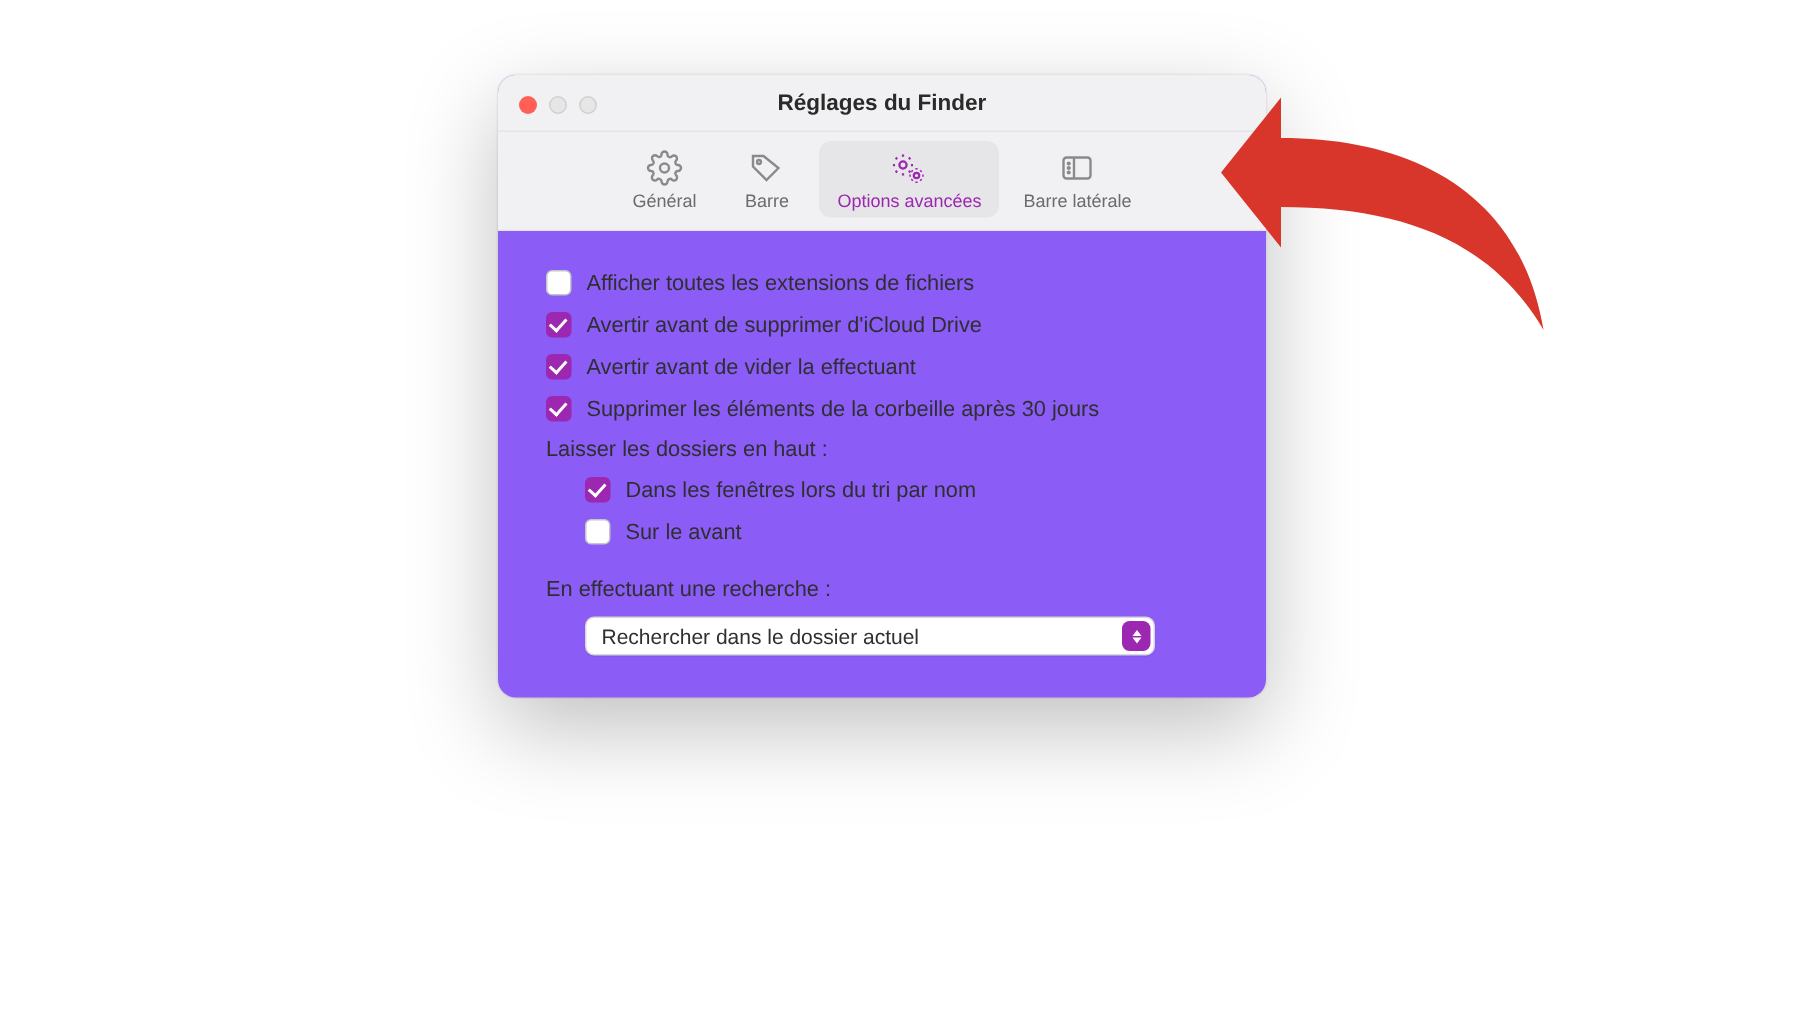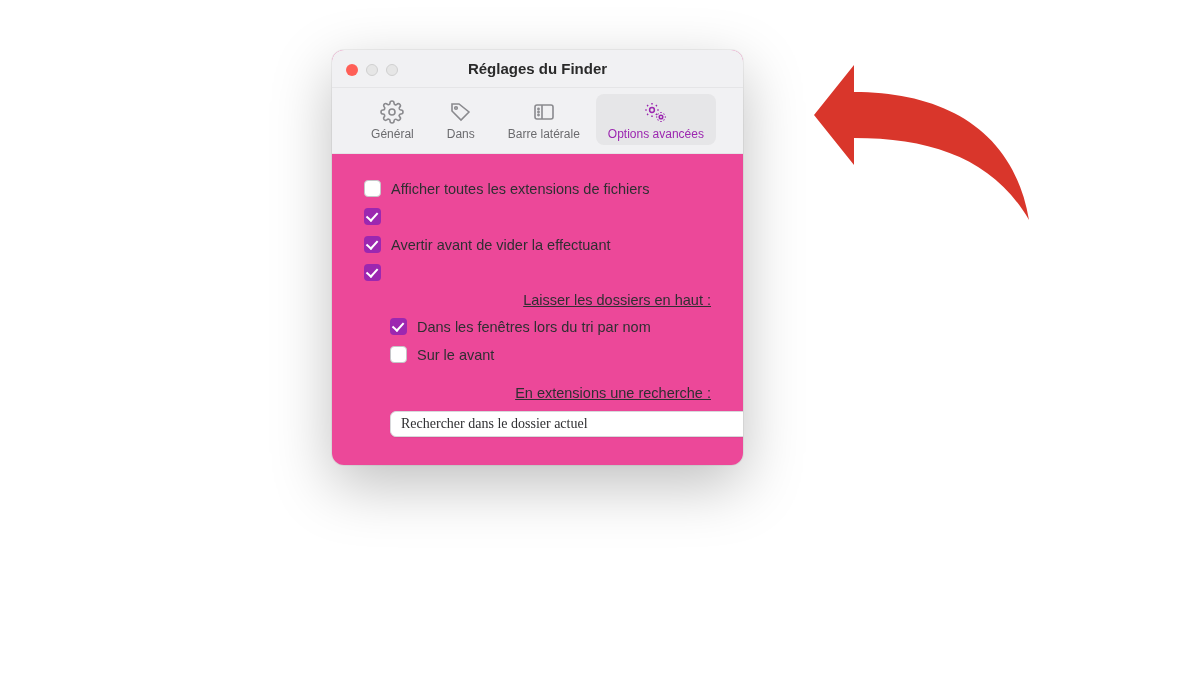--- a/index.html
+++ b/index.html
@@ -8,22 +8,22 @@
     background: #ffffff;
     width: 1200px;
     height: 675px;
     position: relative;
     overflow: hidden;
   }
   .window {
     position: absolute;
     left: 332px;
     top: 50px;
-    width: 411px;
-    background: #ec4899;
+    width: 512px;
+    background: #8b5cf6;
     border-radius: 12px;
     box-shadow: 0 20px 60px rgba(0,0,0,0.25), 0 0 0 1px rgba(0,0,0,0.05);
     overflow: hidden;
   }
   .titlebar {
     height: 38px;
     position: relative;
     background: #f1f1f3;
     border-bottom: 1px solid #e5e5e7;
   }
@@ -67,21 +67,20 @@
   .tab-label {
     font-size: 12px;
     color: #6b6b6e;
     margin-top: 3px;
     white-space: nowrap;
   }
   .tab.active .tab-label { color: #9c27b0; }
   .tab svg { display: block; }
   .body {
     padding: 26px 32px 28px 32px;
-    text-align: right;
   }
   .checkrow {
     display: flex;
     align-items: center;
     gap: 10px;
     margin-bottom: 11px;
   }
   .checkrow.indent { margin-left: 26px; }
   .checkbox {
     width: 17px;
@@ -109,26 +108,24 @@
     transform: rotate(-48deg) translate(0.5px,-1px);
   }
   .row-label {
     font-size: 14.5px;
     color: #2f2f32;
   }
   .section-label {
     font-size: 14.5px;
     color: #2f2f32;
     margin: 8px 0 10px 0;
-    text-decoration: underline;
   }
   .section-label.spaced-top { margin-top: 22px; }
   .select-wrap {
     margin-left: 26px;
-    font-family: Liberation Serif, serif;
   }
   .select {
     width: 380px;
     height: 26px;
     background: #ffffff;
     border: 1px solid #d8d8db;
     border-radius: 6px;
     display: flex;
     align-items: center;
     padding: 0 2px 0 10px;
@@ -189,77 +186,79 @@
         <circle cx="12" cy="12" r="3"></circle>
         <path d="M19.4 15a1.7 1.7 0 0 0 .34 1.87l.06.06a2 2 0 1 1-2.83 2.83l-.06-.06a1.7 1.7 0 0 0-1.87-.34 1.7 1.7 0 0 0-1 1.56V21a2 2 0 1 1-4 0v-.09a1.7 1.7 0 0 0-1.11-1.56 1.7 1.7 0 0 0-1.87.34l-.06.06a2 2 0 1 1-2.83-2.83l.06-.06a1.7 1.7 0 0 0 .34-1.87 1.7 1.7 0 0 0-1.56-1H3a2 2 0 1 1 0-4h.09a1.7 1.7 0 0 0 1.56-1.11 1.7 1.7 0 0 0-.34-1.87l-.06-.06a2 2 0 1 1 2.83-2.83l.06.06a1.7 1.7 0 0 0 1.87.34H9a1.7 1.7 0 0 0 1-1.56V3a2 2 0 1 1 4 0v.09a1.7 1.7 0 0 0 1 1.56 1.7 1.7 0 0 0 1.87-.34l.06-.06a2 2 0 1 1 2.83 2.83l-.06.06a1.7 1.7 0 0 0-.34 1.87V9a1.7 1.7 0 0 0 1.56 1H21a2 2 0 1 1 0 4h-.09a1.7 1.7 0 0 0-1.56 1z"></path>
       </svg>
       <span class="tab-label">Général</span>
     </div>
     <div class="tab">
       <svg width="26" height="24" viewBox="0 0 24 24" fill="none" stroke="#8a8a8e" stroke-width="1.6">
         <path d="M20 12l-8 8-9-9V4h7l10 8z"></path>
         <circle cx="7" cy="8" r="1.3"></circle>
       </svg>
-      <span class="tab-label">Dans</span>
+      <span class="tab-label">Barre</span>
+    </div>
+    <div class="tab active">
+      <svg width="30" height="24" viewBox="0 0 30 24" fill="none" stroke="#9c27b0" stroke-width="1.5">
+        <circle cx="11" cy="10" r="2.4"></circle>
+        <path d="M11 4.5v-1.5M11 17v-1.5M16.3 10h1.4M4.3 10h1.4M14.9 6.1l1-1M6.1 14.9l1-1M14.9 13.9l1 1M6.1 5.1l1 1"></path>
+        <circle cx="20" cy="17" r="1.8"></circle>
+        <path d="M20 13v-1M20 22v-1M23.8 17h1M15.2 17h1M22.6 14.4l.7-.7M16.7 20.3l.7-.7M22.6 19.6l.7.7M16.7 13.7l.7.7"></path>
+      </svg>
+      <span class="tab-label">Options avancées</span>
     </div>
     <div class="tab">
       <svg width="26" height="24" viewBox="0 0 24 24" fill="none" stroke="#8a8a8e" stroke-width="1.6">
         <rect x="3" y="5" width="18" height="14" rx="2"></rect>
         <line x1="10" y1="5" x2="10" y2="19"></line>
         <circle cx="6.5" cy="9" r="0.6" fill="#8a8a8e"></circle>
         <circle cx="6.5" cy="12" r="0.6" fill="#8a8a8e"></circle>
         <circle cx="6.5" cy="15" r="0.6" fill="#8a8a8e"></circle>
       </svg>
       <span class="tab-label">Barre latérale</span>
     </div>
-    <div class="tab active">
-      <svg width="30" height="24" viewBox="0 0 30 24" fill="none" stroke="#9c27b0" stroke-width="1.5">
-        <circle cx="11" cy="10" r="2.4"></circle>
-        <path d="M11 4.5v-1.5M11 17v-1.5M16.3 10h1.4M4.3 10h1.4M14.9 6.1l1-1M6.1 14.9l1-1M14.9 13.9l1 1M6.1 5.1l1 1"></path>
-        <circle cx="20" cy="17" r="1.8"></circle>
-        <path d="M20 13v-1M20 22v-1M23.8 17h1M15.2 17h1M22.6 14.4l.7-.7M16.7 20.3l.7-.7M22.6 19.6l.7.7M16.7 13.7l.7.7"></path>
-      </svg>
-      <span class="tab-label">Options avancées</span>
-    </div>
   </div>
 
   <div class="body">
 
     <div class="checkrow">
       <div class="checkbox unchecked"></div>
       <span class="row-label">Afficher toutes les extensions de fichiers</span>
     </div>
 
 
     <div class="checkrow">
       <div class="checkbox checked"></div>
+      <span class="row-label">Avertir avant de supprimer d'iCloud Drive</span>
     </div>
 
     <div class="checkrow">
       <div class="checkbox checked"></div>
       <span class="row-label">Avertir avant de vider la effectuant</span>
     </div>
 
     <div class="checkrow">
       <div class="checkbox checked"></div>
+      <span class="row-label">Supprimer les éléments de la corbeille après 30 jours</span>
     </div>
 
     <div class="section-label">Laisser les dossiers en haut :</div>
 
     <div class="checkrow indent">
       <div class="checkbox checked"></div>
       <span class="row-label">Dans les fenêtres lors du tri par nom</span>
     </div>
 
     <div class="checkrow indent">
       <div class="checkbox unchecked"></div>
       <span class="row-label">Sur le avant</span>
     </div>
 
-    <div class="section-label spaced-top">En extensions une recherche :</div>
+    <div class="section-label spaced-top">En effectuant une recherche :</div>
 
     <div class="select-wrap">
       <div class="select">
         <span>Rechercher dans le dossier actuel</span>
         <div class="select-arrows"></div>
       </div>
     </div>
 
   </div>
 </div>

